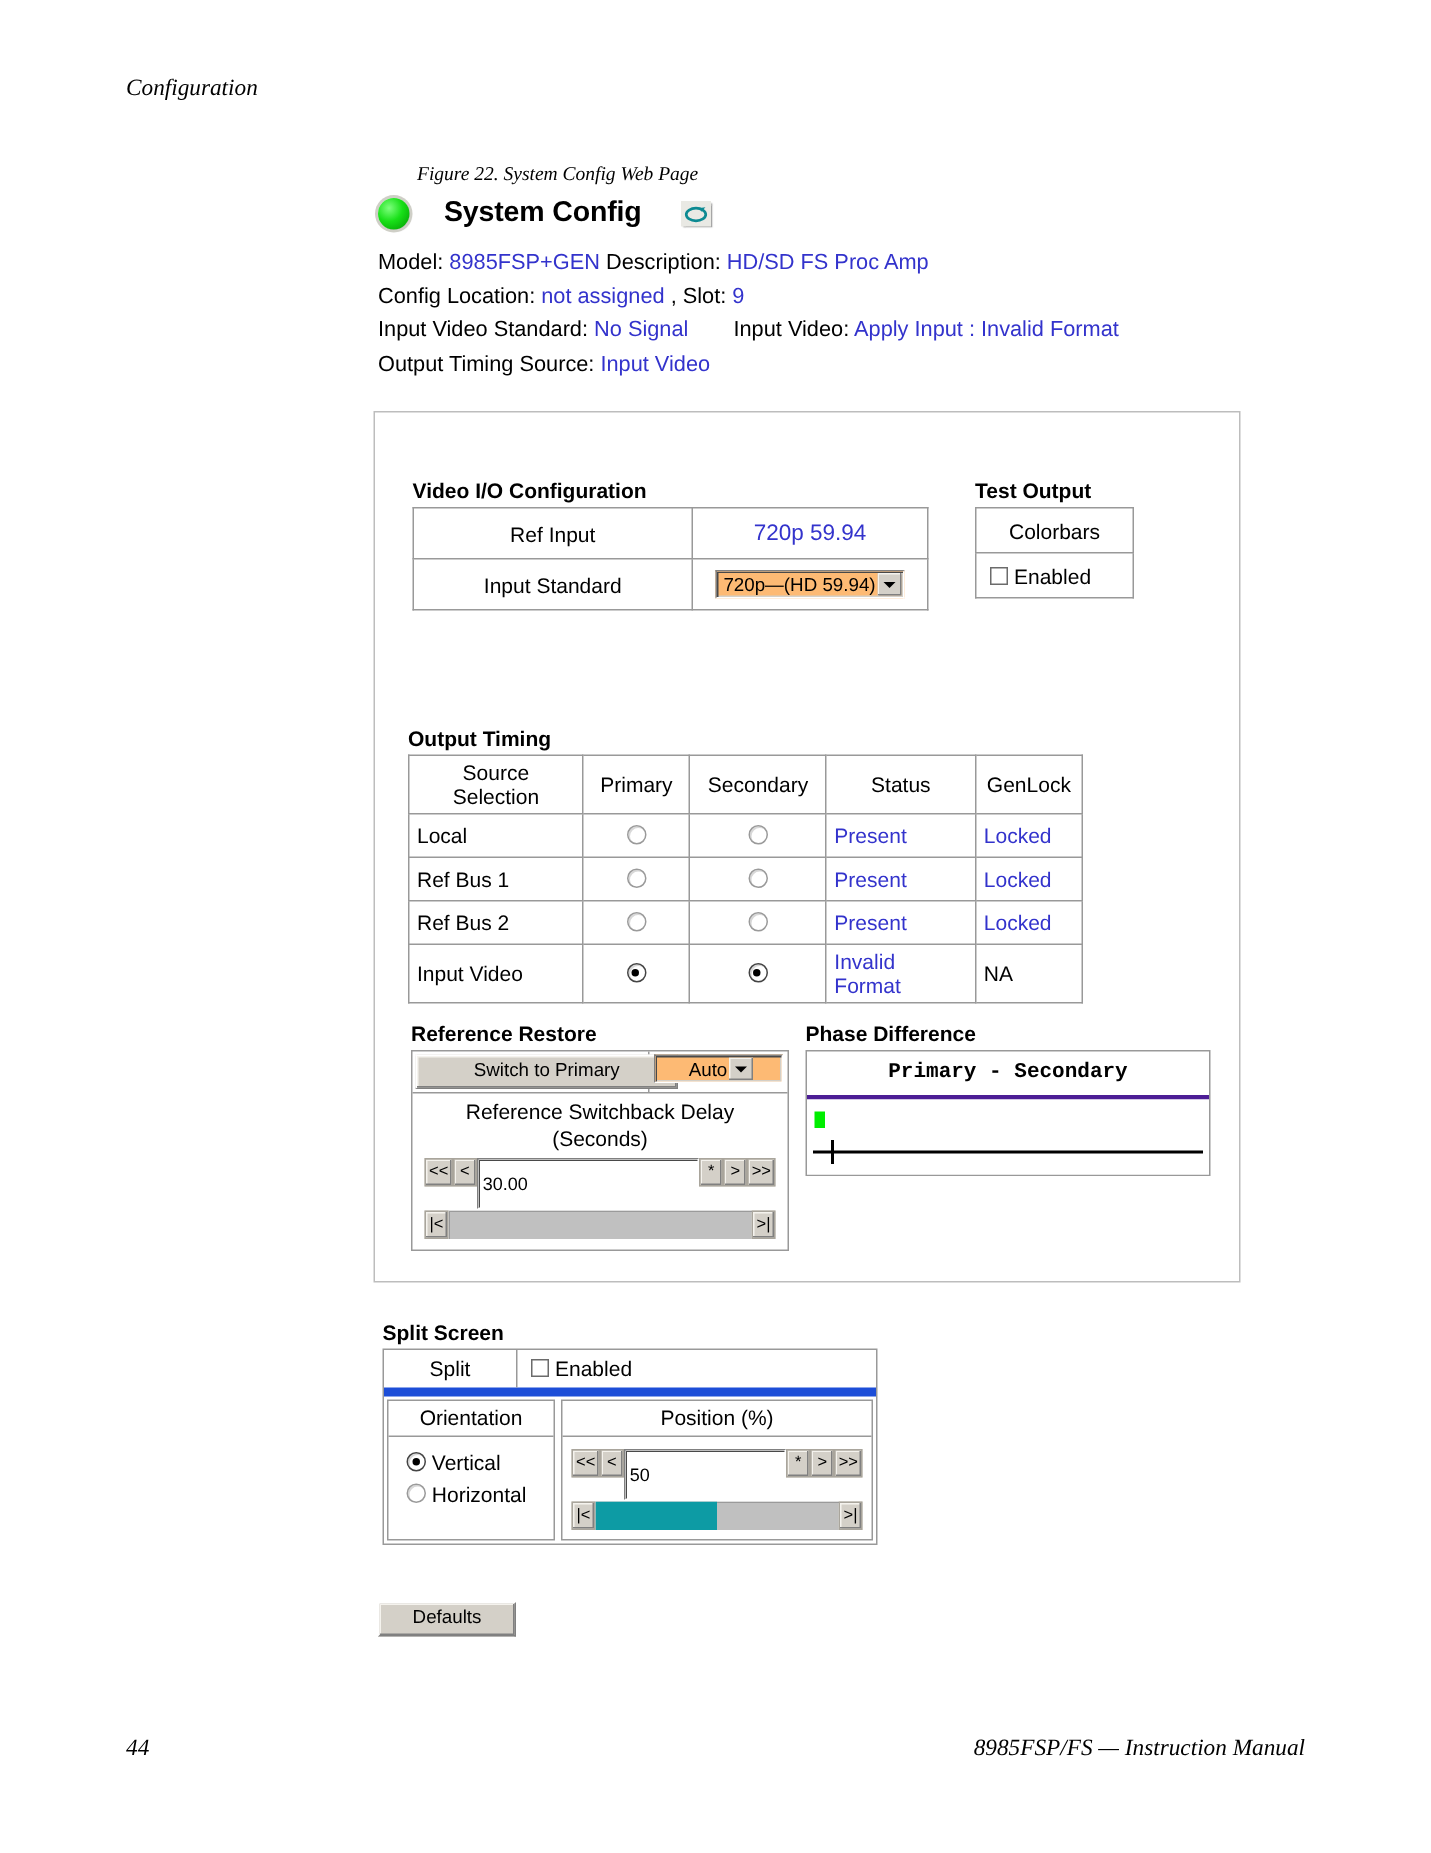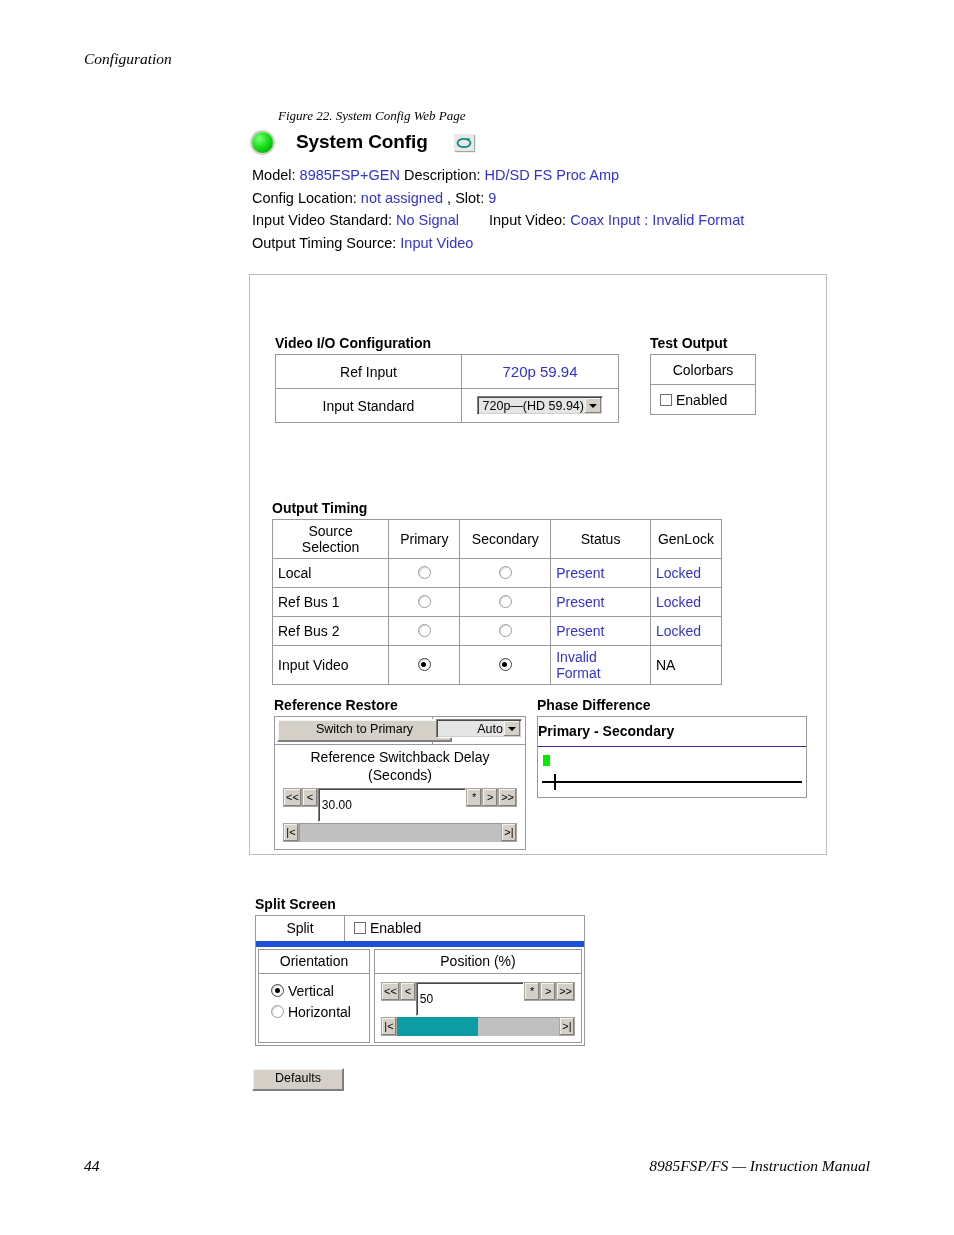--- a/index.html
+++ b/index.html
@@ -104,21 +104,21 @@
     width: 578px;
     height: 581px;
     border: 1px solid #bdbdbd;
     box-sizing: border-box;
     background: #fff;
   }
 
   .sec-title {
     font-size: 14px;
     font-weight: bold;
-    margin: 16px 0 3px 0;
+    margin: 0 0 3px 0;
   }
 
   
   table.grid {
     border-collapse: collapse;
     font-size: 14px;
   }
   table.grid td, table.grid th {
     border: 1px solid #999;
     padding: 3px 5px;
@@ -236,28 +236,28 @@
     display: flex;
     border-bottom: 1px solid #999;
   }
   .rr-top .cell-l { flex: 1; padding: 2px; border-right:1px solid #999; }
   .rr-top .cell-r { width: 86px; padding: 2px 3px; }
   .btn-switch { width: 100%; text-align: center; }
 
   .sel {
     display: flex;
     align-items: center;
-    justify-content: flex-end;
+    justify-content: center;
     border: 1px solid #000;
     border-top-color: #808080;
     border-left-color: #808080;
     border-right-color: #fff;
     border-bottom-color: #fff;
     box-shadow: inset 1px 1px 0 #494949, inset -1px -1px 0 #d4d0c8;
-    background: #e5e5e5;
+    background: #fdba74;
     font-size: 12.5px;
     height: 19px;
     padding: 0 0 0 4px;
     box-sizing: border-box;
   }
   .sel .arrow {
     width: 16px;
     height: 15px;
     margin: 1px;
     background: #d4d0c8;
@@ -341,25 +341,26 @@
     left: 287px;
     top: 406px;
     width: 270px;
   }
   .phase-box {
     border: 1px solid #999;
     background: #fff;
     box-sizing: border-box;
   }
   .phase-head {
-    text-align: left;
+    text-align: center;
     font-size: 14px;
     font-weight: bold;
     padding: 6px 0 7px 0;
-    border-bottom: 1px solid #4c1d95;
+    border-bottom: 3px solid #4c1d95;
+    font-family: Liberation Mono, monospace;
   }
   .phase-plot {
     position: relative;
     height: 50px;
     background: #fff;
   }
   .phase-plot .marker {
     position: absolute;
     left: 5px; top: 8px;
     width: 7px; height: 11px;
@@ -478,21 +479,21 @@
     <span>Config Location:</span>
     <span class="lnk">not assigned</span>
     <span>, Slot:</span>
     <span class="lnk">9</span>
   </div>
   <div class="info-line">
     <span>Input Video Standard:</span>
     <span class="lnk">No Signal</span>
     <span class="spacer-wide"></span>
     <span>Input Video:</span>
-    <span class="lnk">Coax Input : Invalid Format</span>
+    <span class="lnk">Apply Input : Invalid Format</span>
   </div>
   <div class="info-line">
     <span>Output Timing Source:</span>
     <span class="lnk">Input Video</span>
   </div>
 </div>
 
 <div class="panel">
 
   <div class="vio">

